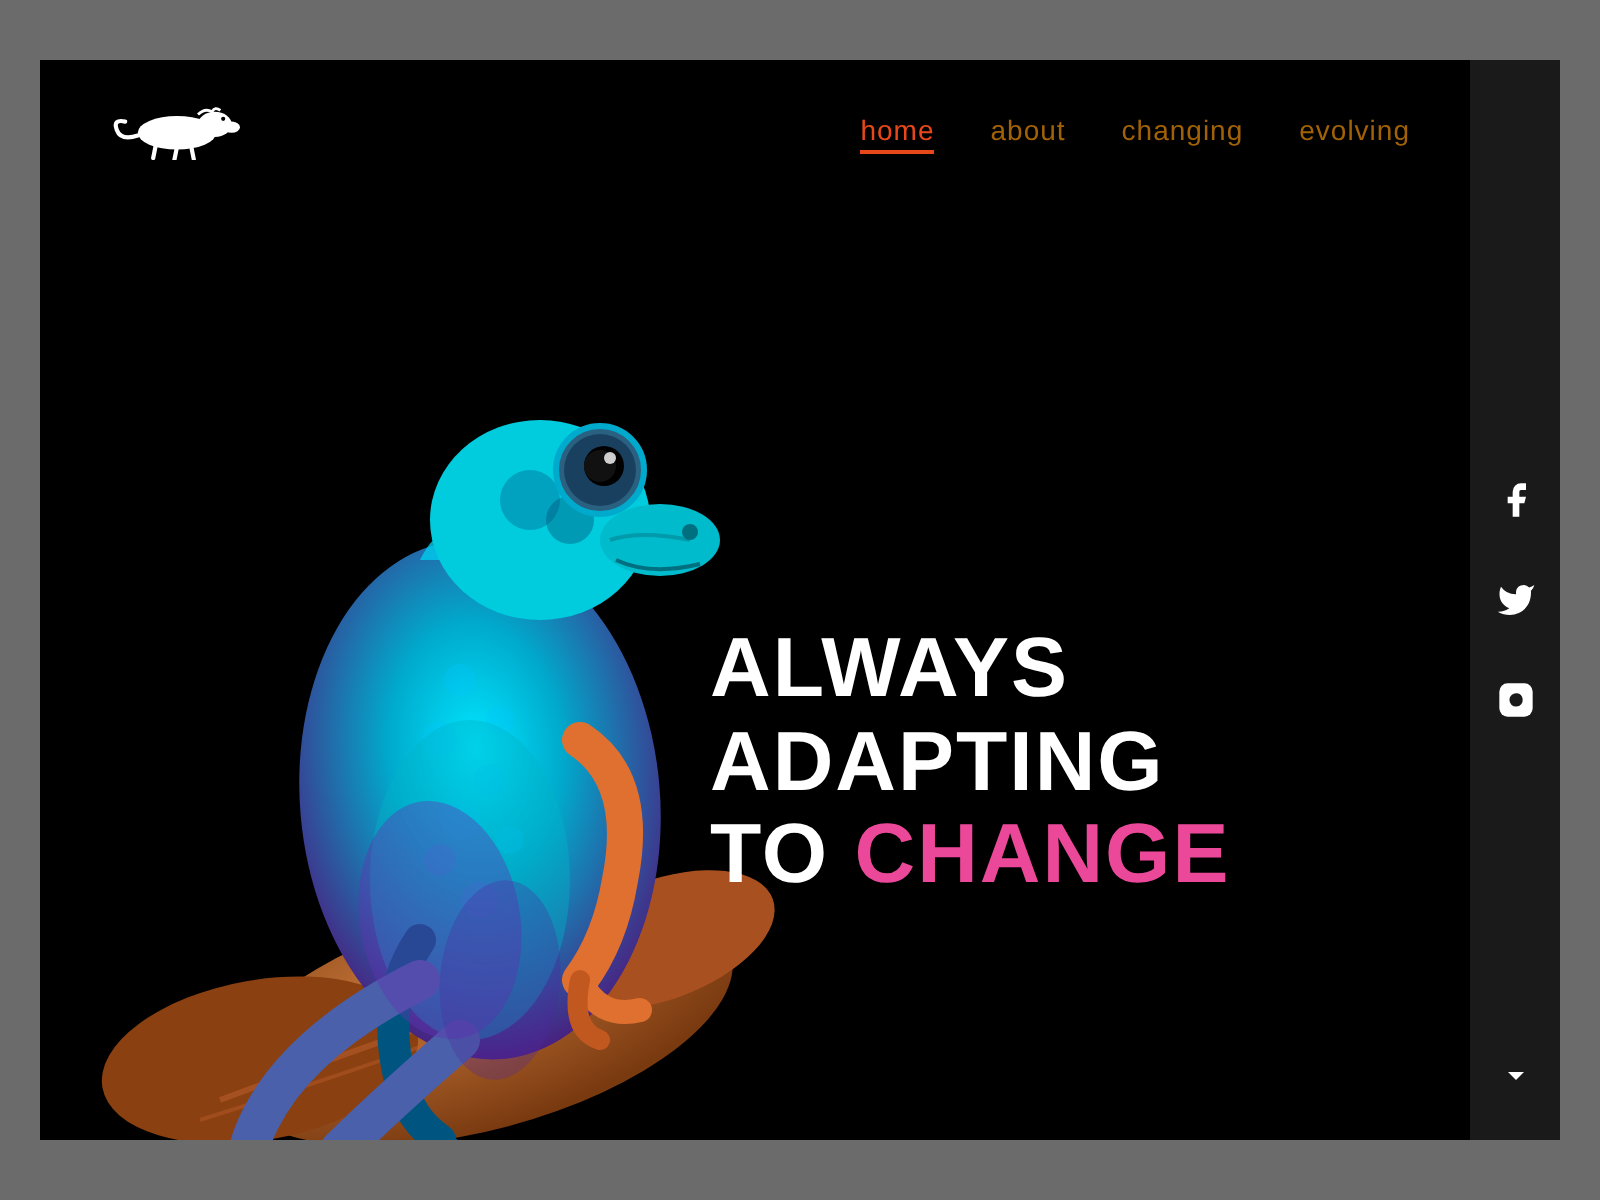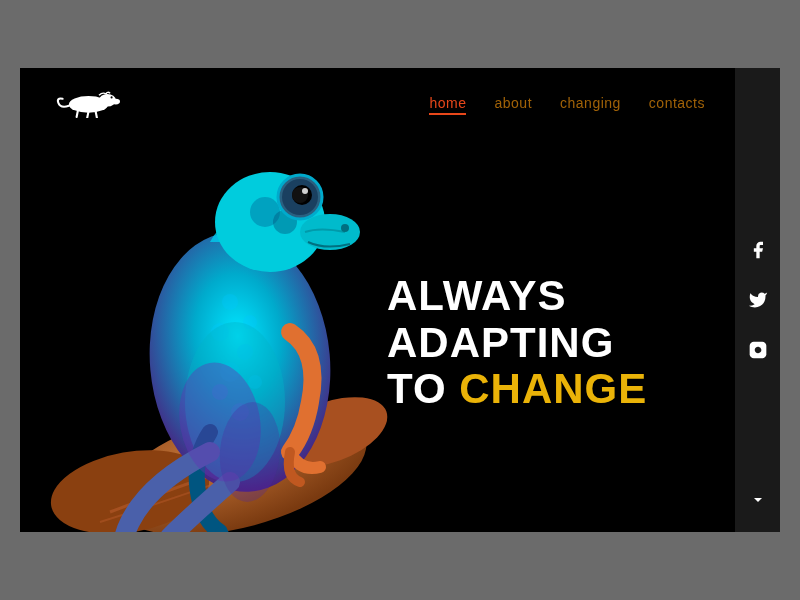--- a/index.html
+++ b/index.html
@@ -10,21 +10,21 @@
       background: #6b6b6b;
       display: flex;
       align-items: center;
       justify-content: center;
       font-family: 'Arial', sans-serif;
       overflow: hidden;
     }
 
     .outer-wrapper {
       width: 760px;
-      height: 464px;
+      height: 540px;
       background: #000;
       display: flex;
       position: relative;
     }
 
     
     .main-content {
       flex: 1;
       background: #000;
       position: relative;
@@ -95,25 +95,24 @@
       max-width: 340px;
     }
 
     .hero-title {
       font-size: 42px;
       font-weight: 900;
       color: white;
       line-height: 1.1;
       text-transform: uppercase;
       letter-spacing: 1px;
-      margin-left: 32px;
     }
 
     .hero-title .change {
-      color: #eab308;
+      color: #ec4899;
     }
 
     .hero-subtitle {
       margin-top: 16px;
       color: #ccc;
       font-size: 13px;
       line-height: 1.6;
       font-weight: 300;
     }
 
@@ -198,21 +197,21 @@
             <line x1="65" y1="31" x2="67" y2="41" stroke="white" stroke-width="3" stroke-linecap="round"></line>
 
             <path d="M70 9 Q75 4 80 7 Q82 3 86 6" stroke="white" stroke-width="2" fill="none"></path>
           </g>
         </svg>
       </div>
       <div class="nav-links">
         <a class="nav-link active">home</a>
         <a class="nav-link">about</a>
         <a class="nav-link">changing</a>
-        <a class="nav-link">contacts</a>
+        <a class="nav-link">evolving</a>
       </div>
     </nav>
 
     <svg class="chameleon-canvas" viewBox="0 0 400 500">
       <defs>
         <radialGradient id="bodyGrad" cx="50%" cy="40%" r="60%">
           <stop offset="0%" stop-color="#00e5ff"></stop>
           <stop offset="40%" stop-color="#00aacc"></stop>
           <stop offset="100%" stop-color="#4a2080"></stop>
         </radialGradient>

